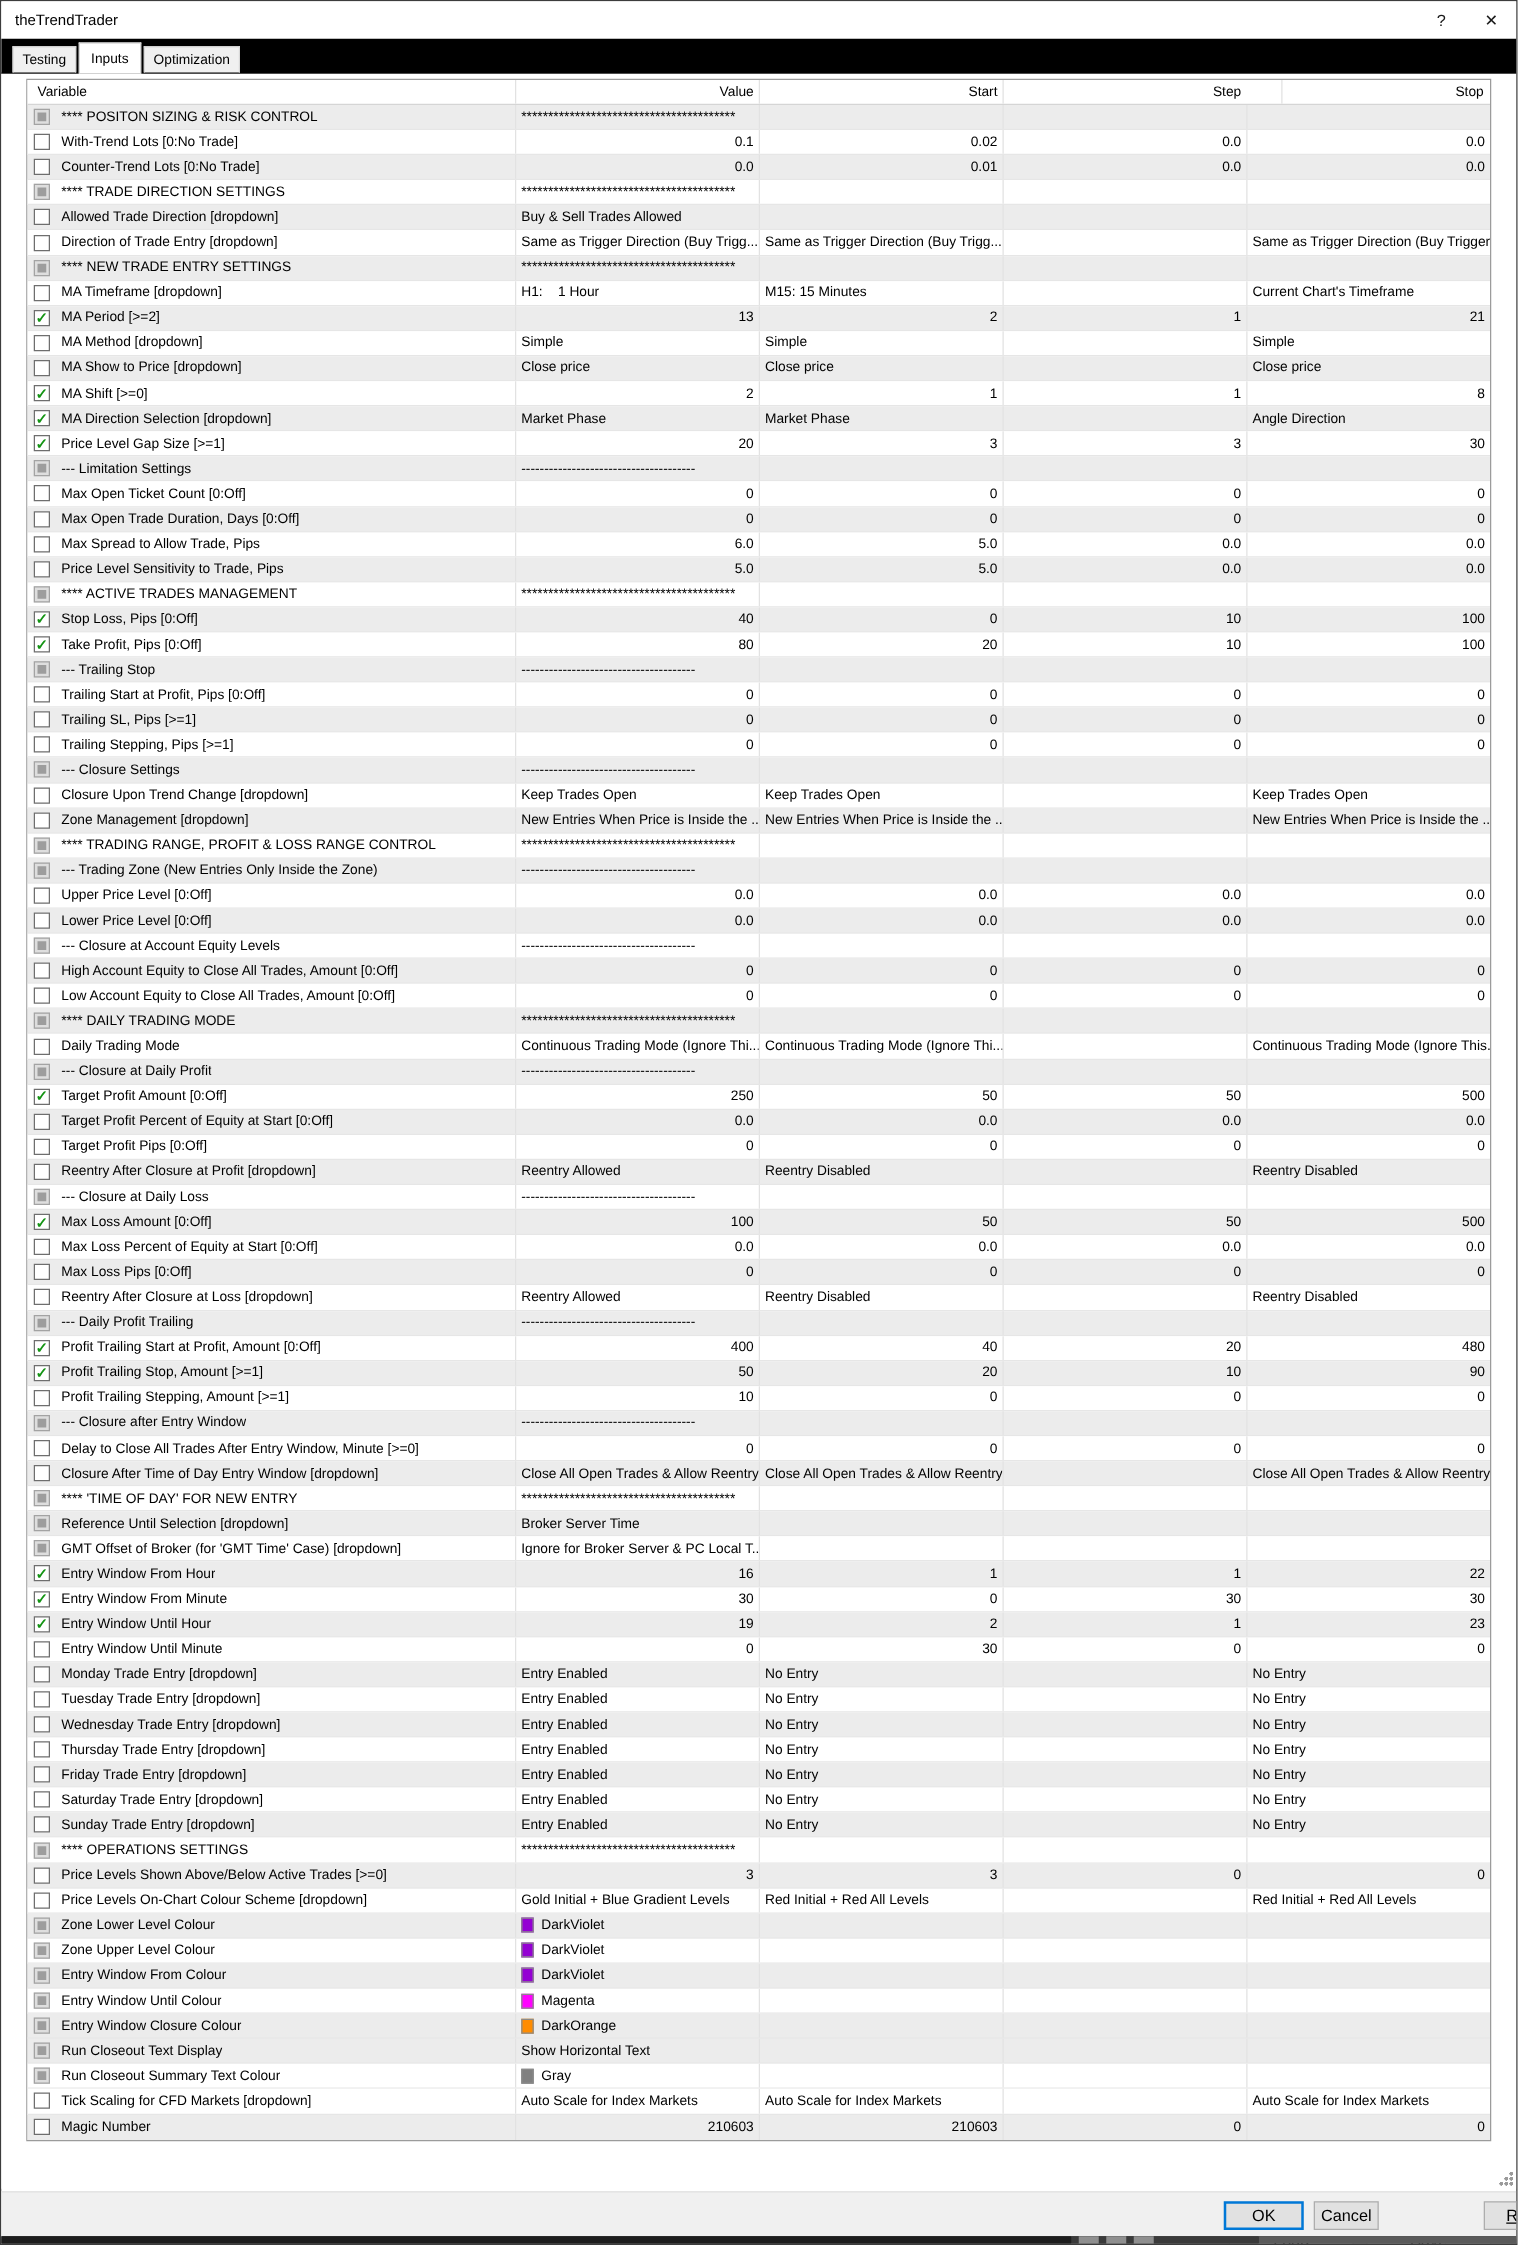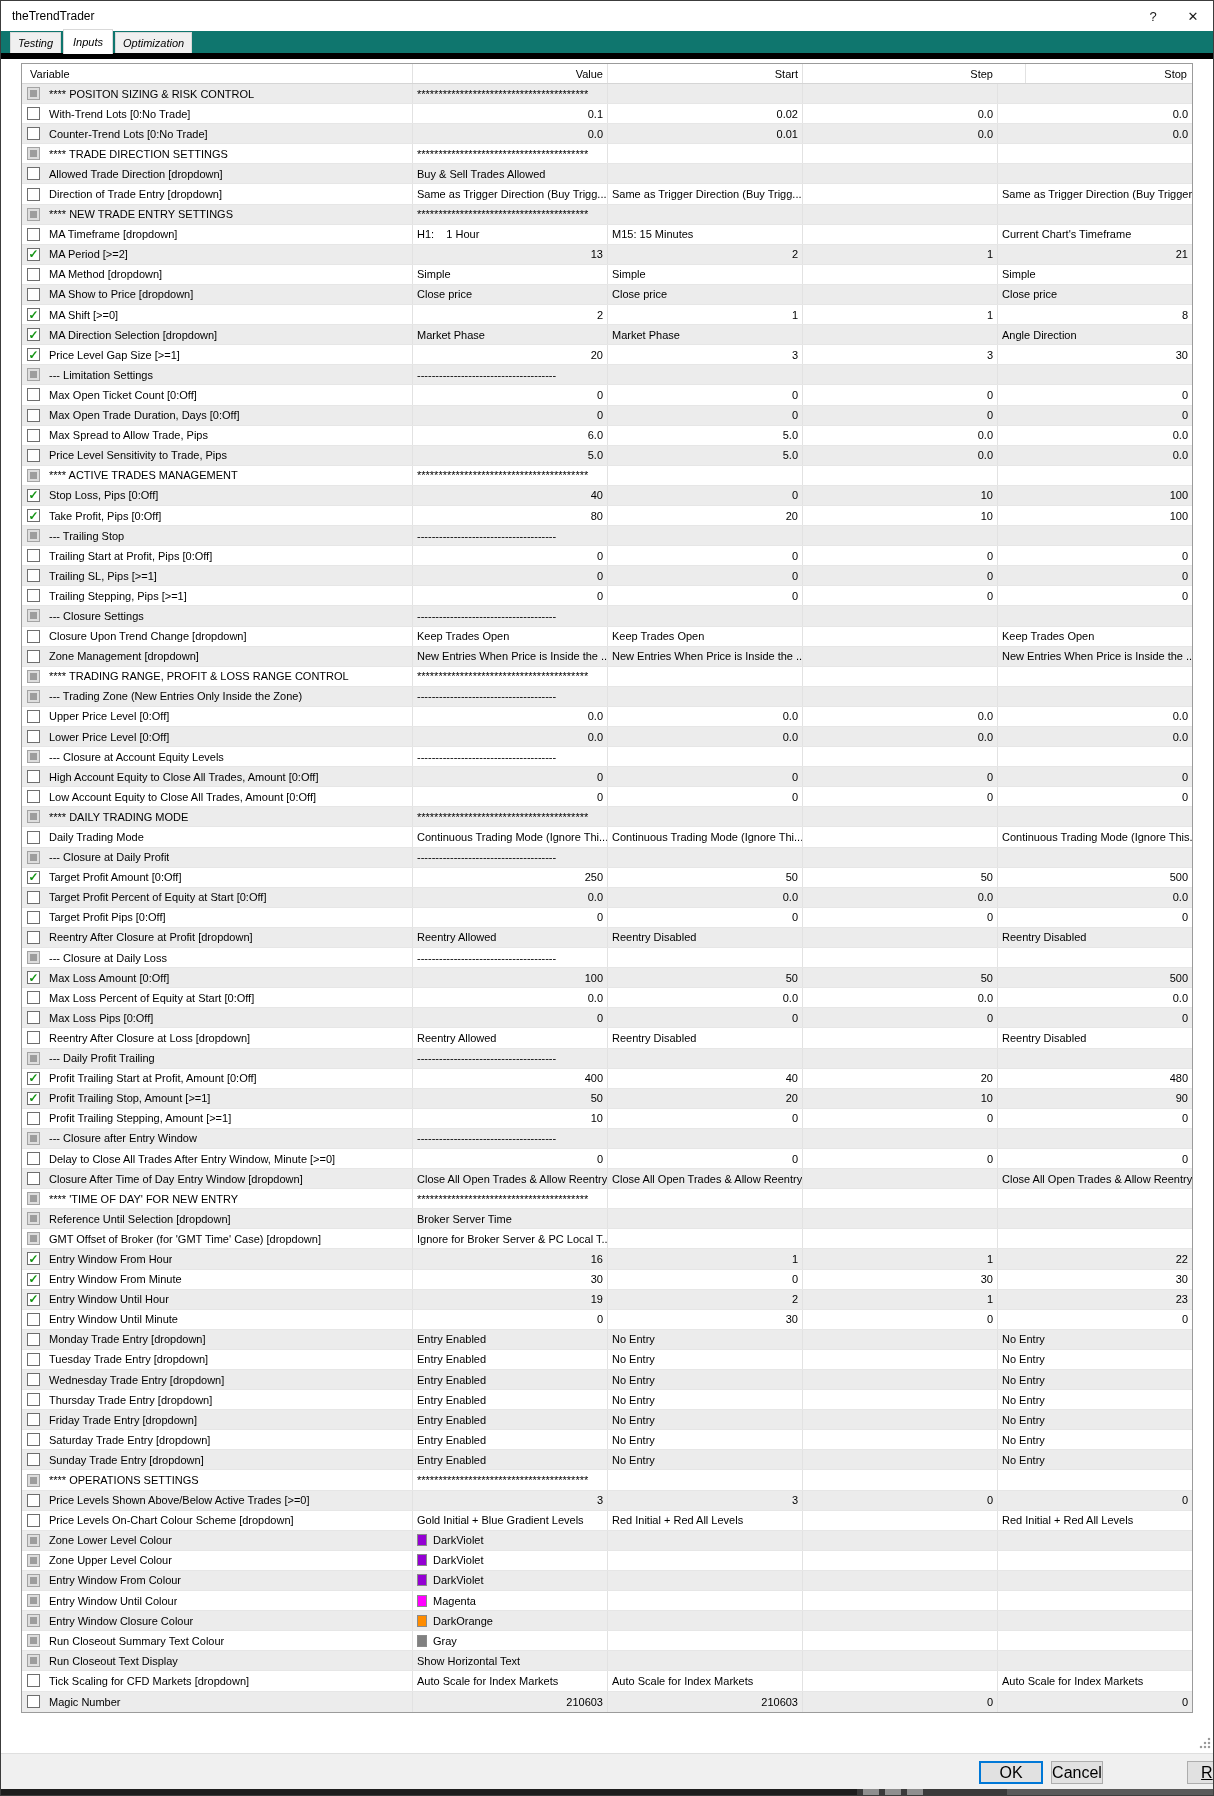--- a/index.html
+++ b/index.html
@@ -8,21 +8,21 @@
     position:relative;width:1214px;height:1796px;background:#fff;
     font-family:"Liberation Sans",sans-serif;font-size:11px;color:#000;
     border:1px solid #3c3c3c;overflow:hidden;
   }
   
   .titlebar{position:absolute;top:0;left:0;right:0;height:30px;background:#ffffff;display:flex;align-items:center;}
   .title{padding-left:11px;font-size:12px;text-align:center;}
   .titlebtns{margin-left:auto;display:flex;height:100%;}
   .tbtn{width:40px;height:100%;display:flex;align-items:center;justify-content:center;font-size:13px;color:#1a1a1a;}
   
-  .tabstrip{position:absolute;top:30px;left:0;right:0;height:28px;background:#0f766e;border-bottom:6px solid #000000;font-style:italic;}
+  .tabstrip{position:absolute;top:30px;left:0;right:0;height:28px;background:#000000;border-bottom:1px solid #000000;}
   .tabs{position:absolute;left:9px;bottom:0;display:flex;align-items:flex-end;}
   .tab{height:21px;padding:0 7px;display:flex;align-items:center;background:#f0f0f0;
        border:1px solid #d9d9d9;border-bottom:none;margin-right:2px;}
   .tab.active{height:25px;background:#fff;margin-bottom:-1px;position:relative;z-index:2;padding:0 9px;}
   
   .content{position:absolute;top:58px;left:0;right:0;bottom:44px;background:#fff;}
   
   .ptable{position:absolute;left:20px;top:4px;width:1172px;border:1px solid #9b9b9b;background:#fff;}
   .thead{display:flex;height:20px;background:#fff;border-bottom:1px solid #d5d5d5;align-items:center;}
   .hcell{height:100%;display:flex;align-items:center;white-space:nowrap;overflow:hidden;}
@@ -40,21 +40,21 @@
   
   .cb{width:13px;height:13px;flex:0 0 13px;border:1px solid #6e6e6e;background:#fff;
       display:flex;align-items:center;justify-content:center;margin:0 9px 0 5px;}
   .cb.gray{border-color:#a3a3a3;background:#dedede;}
   .cb.gray::after{content:"";width:7px;height:7px;background:#9d9d9d;}
   .cb.checked::after{content:"✓";color:#149414;font-weight:bold;font-size:12px;line-height:10px;}
   
   .swatch{width:10px;height:12px;flex:0 0 10px;margin-right:6px;border:1px solid #8a8a8a;}
   
   .btn{position:absolute;height:23px;background:#e1e1e1;border:1px solid #adadad;
-       display:flex;align-items:center;justify-content:center;font-size:16px;}
+       display:flex;align-items:center;justify-content:center;font-size:13px;}
   .btn.mnemonic span::first-letter{text-decoration:underline;}
   .btn-load{left:982px;top:1722px;width:100px;}
   .btn-save{left:1092px;top:1722px;width:100px;}
   .bottombar{position:absolute;left:0;right:0;top:1752px;height:38px;background:#f0f0f0;border-top:1px solid #dfdfdf;}
   .btn-ok{left:978px;top:1760px;width:64px;border:2px solid #0078d7;}
   .btn-cancel{left:1050px;top:1760px;width:52px;}
   .btn-reset{left:1186px;top:1760px;width:70px;}
   .grip{position:absolute;right:2px;bottom:46px;width:12px;height:12px;
         background:
           radial-gradient(circle at 10px 2px,#9a9a9a 1.4px,transparent 1.6px),
@@ -864,36 +864,36 @@
           <div class="trow alt">
             <div class="cell c-var">
               <span class="cb gray"></span>
               <span class="lab">Entry Window Closure Colour</span>
             </div>
             <div class="cell vcell c-val"><span class="swatch" style="background: rgb(255, 140, 0);"></span><span>DarkOrange</span></div>
             <div class="cell vcell c-start"><span></span></div>
             <div class="cell vcell c-step"><span></span></div>
             <div class="cell vcell c-stop"><span></span></div>
           </div>
+          <div class="trow alt">
+            <div class="cell c-var">
+              <span class="cb gray"></span>
+              <span class="lab">Run Closeout Text Display</span>
+            </div>
+            <div class="cell vcell c-val"><span>Show Horizontal Text</span></div>
+            <div class="cell vcell c-start"><span></span></div>
+            <div class="cell vcell c-step"><span></span></div>
+            <div class="cell vcell c-stop"><span></span></div>
+          </div>
           <div class="trow">
             <div class="cell c-var">
               <span class="cb gray"></span>
               <span class="lab">Run Closeout Summary Text Colour</span>
             </div>
             <div class="cell vcell c-val"><span class="swatch" style="background: rgb(128, 128, 128);"></span><span>Gray</span></div>
-            <div class="cell vcell c-start"><span></span></div>
-            <div class="cell vcell c-step"><span></span></div>
-            <div class="cell vcell c-stop"><span></span></div>
-          </div>
-          <div class="trow alt">
-            <div class="cell c-var">
-              <span class="cb gray"></span>
-              <span class="lab">Run Closeout Text Display</span>
-            </div>
-            <div class="cell vcell c-val"><span>Show Horizontal Text</span></div>
             <div class="cell vcell c-start"><span></span></div>
             <div class="cell vcell c-step"><span></span></div>
             <div class="cell vcell c-stop"><span></span></div>
           </div>
           <div class="trow">
             <div class="cell c-var">
               <span class="cb"></span>
               <span class="lab">Tick Scaling for CFD Markets [dropdown]</span>
             </div>
             <div class="cell vcell c-val"><span>Auto Scale for Index Markets</span></div>

